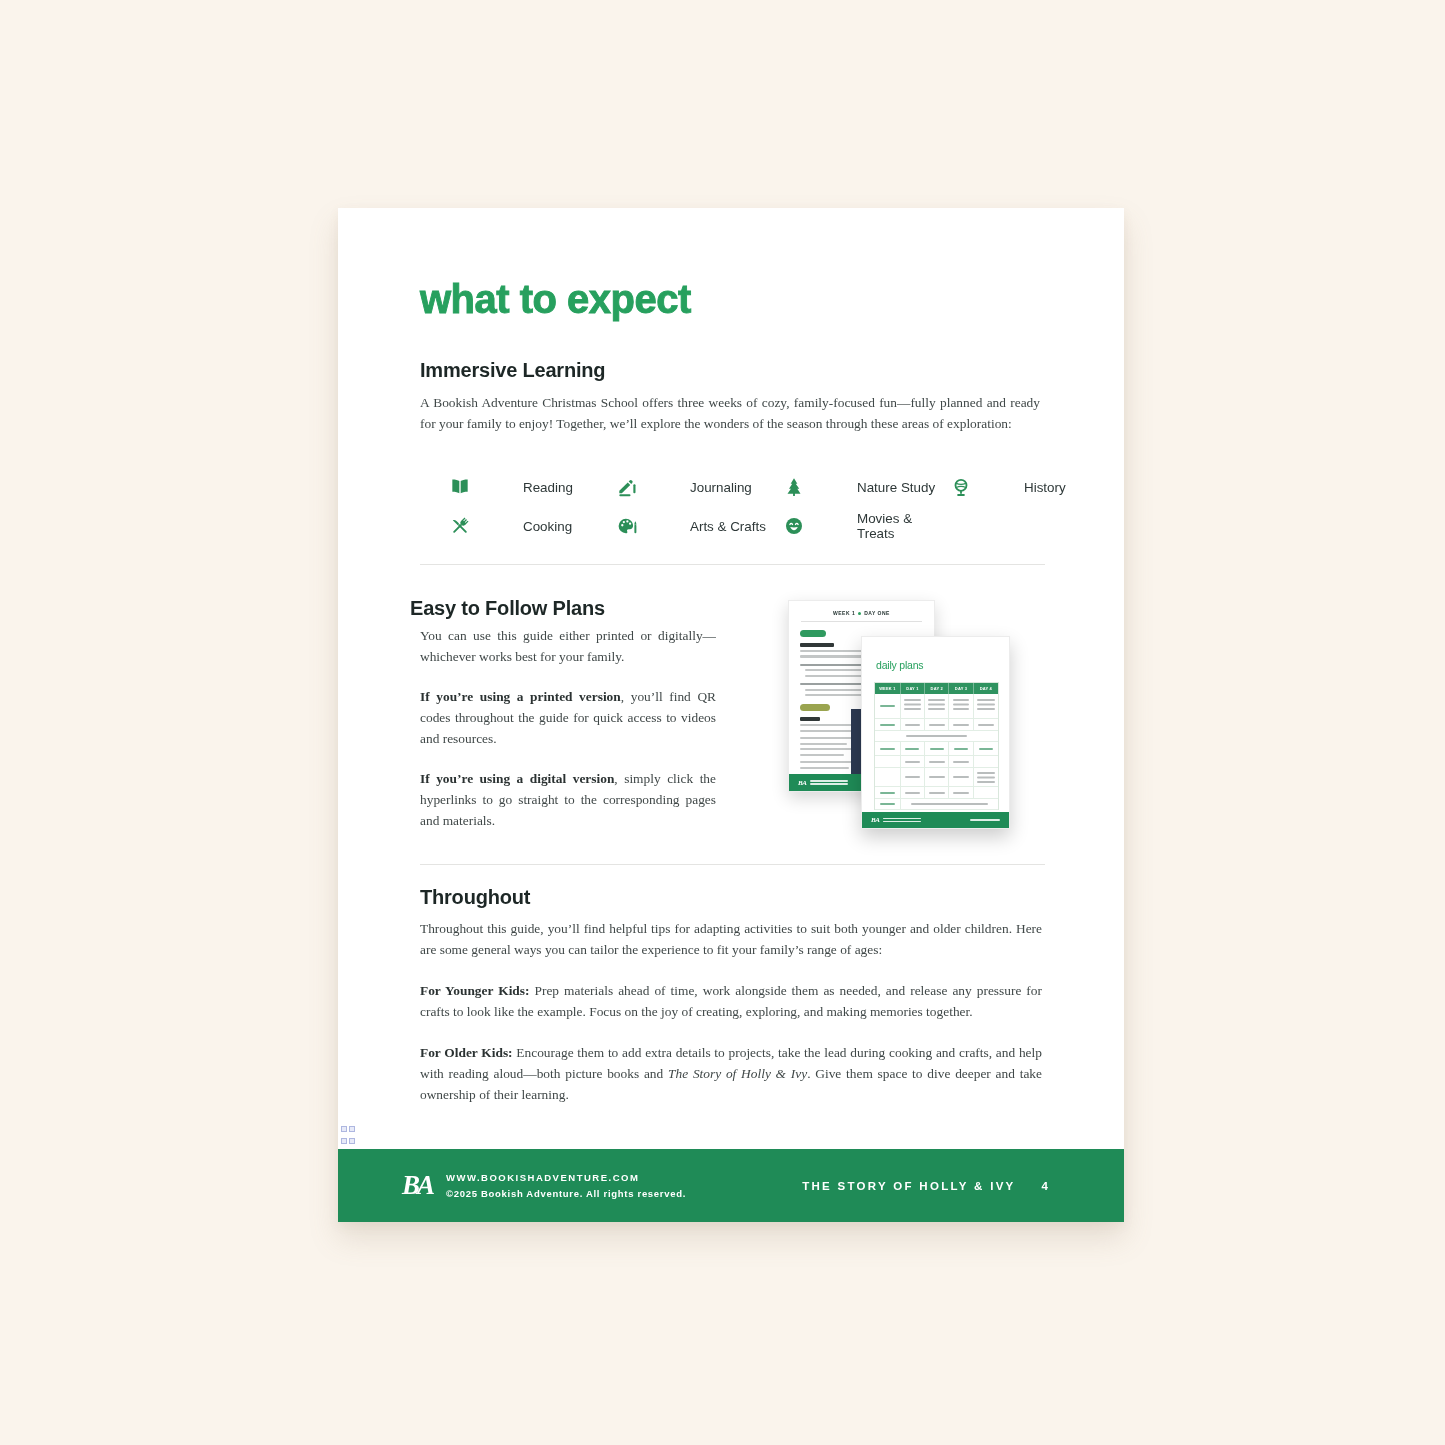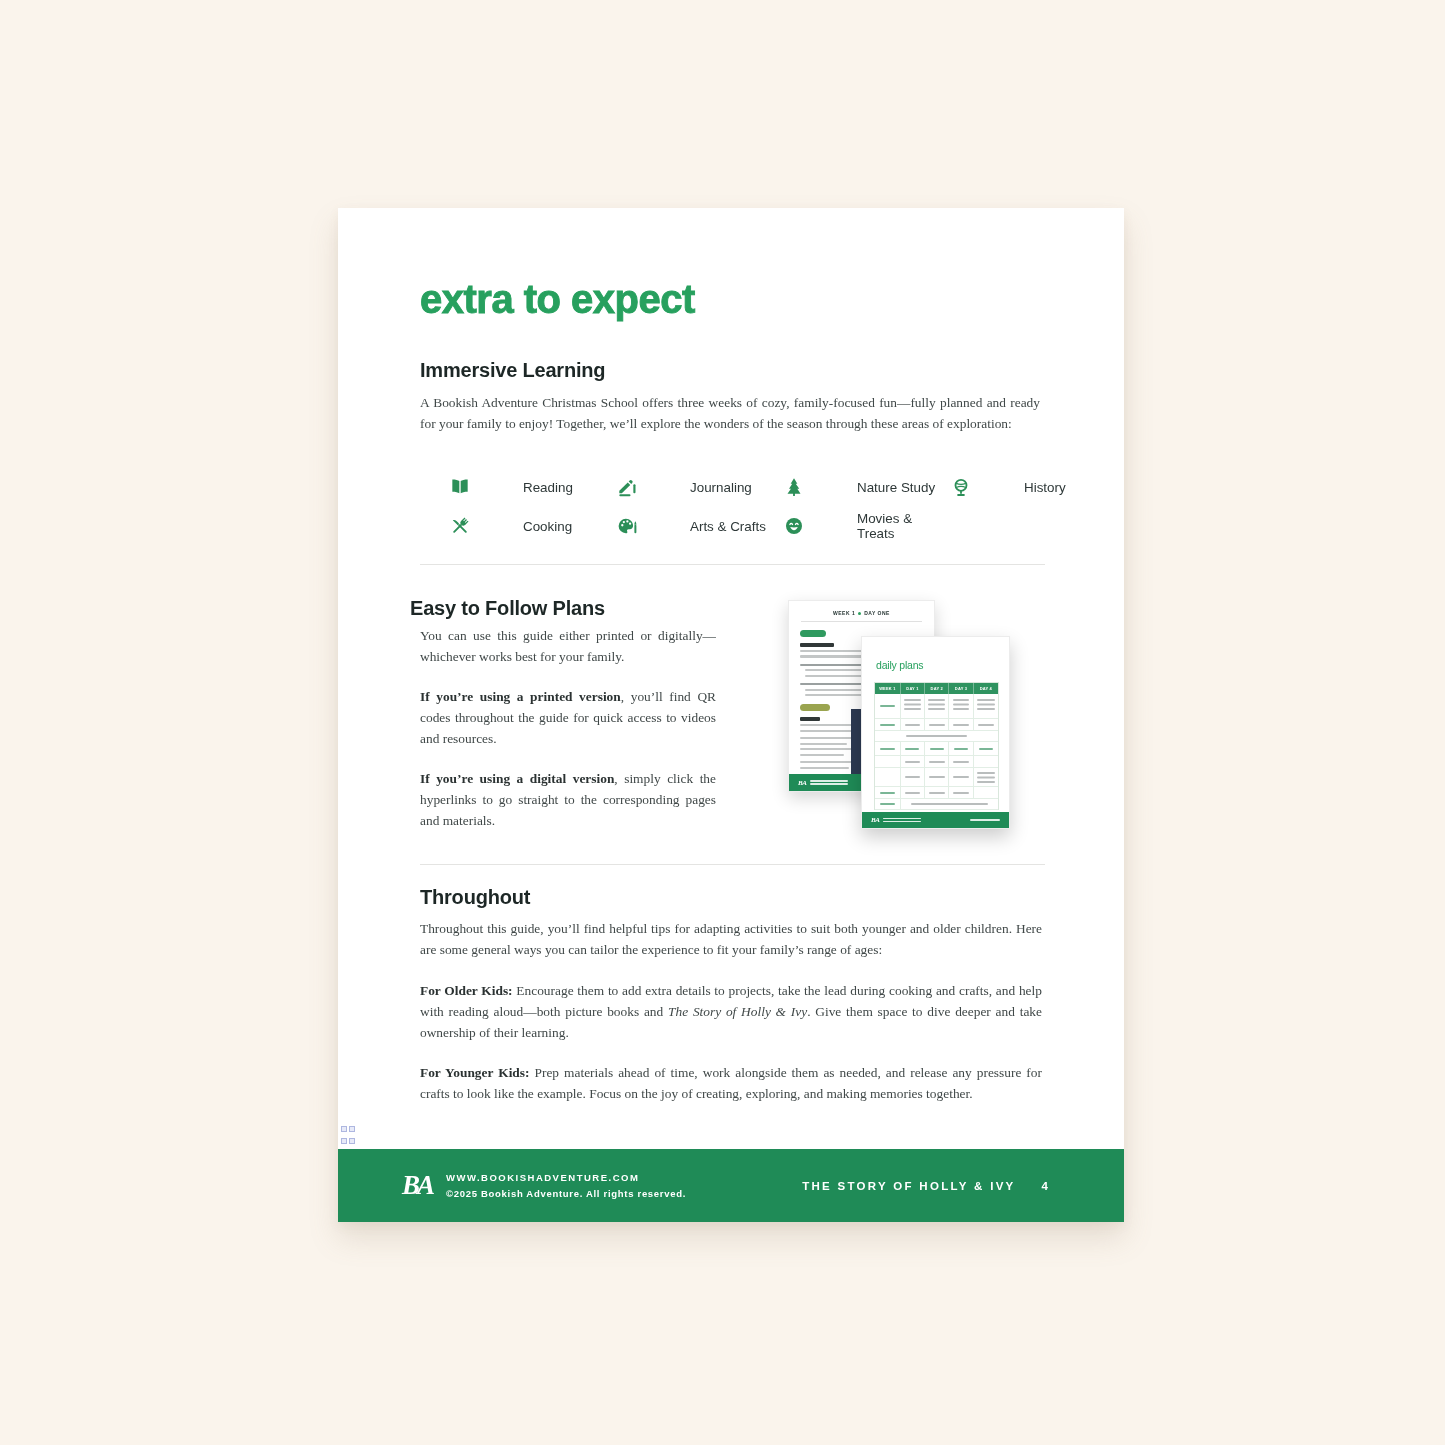--- a/index.html
+++ b/index.html
@@ -99,21 +99,21 @@
   .pf-line2{font-size:9.5px;font-weight:600;letter-spacing:.7px;margin-top:5px;}
   .pf-right{display:flex;align-items:center;}
   .pf-book{font-size:11.5px;font-weight:700;letter-spacing:2.3px;}
   .pf-num{font-size:11.5px;font-weight:700;margin-left:26px;}
 </style>
 </head>
 <body>
 
 <div class="page">
 
-  <div class="abs title">extra to expect</div>
+  <div class="abs title">what to expect</div>
 
   <div class="abs h2" style="left:82px;top:150px;">Immersive Learning</div>
   <div class="abs body-text" style="left:82px;top:184px;width:620px;">A Bookish Adventure Christmas School offers three weeks of cozy, family-focused fun—fully planned and ready for your family to enjoy! Together, we’ll explore the wonders of the season through these areas of exploration:</div>
 
   <div class="abs areas">
     <div class="area">
       <span class="ic">
         <svg viewBox="0 0 24 24" fill="currentColor">
             <path d="M11.2 4.9C9.6 3.5 6.7 2.9 2.8 2.9v14.7c3.9 0 6.8.7 8.4 2V4.9z"></path>
             <path d="M12.8 4.9v14.7c1.6-1.3 4.5-2 8.4-2V2.9c-3.9 0-6.8.6-8.4 2z"></path>
@@ -322,22 +322,22 @@
         <span class="mini-right"></span>
       </div>
     </div>
   </div>
 
   <div class="abs divider" style="left:82px;top:656px;width:625px;"></div>
 
   <div class="abs h2" style="left:82px;top:677px;">Throughout</div>
   <div class="abs adj-col">
     <p class="body-text para" style="margin-bottom:20px;">Throughout this guide, you’ll find helpful tips for adapting activities to suit both younger and older children. Here are some general ways you can tailor the experience to fit your family’s range of ages:</p>
+    <p class="body-text para" style="margin-bottom:20px;"><b>For Younger Kids:</b><span> Prep materials ahead of time, work alongside them as needed, and release any pressure for crafts to look like the example. Focus on the joy of creating, exploring, and making memories together.</span></p>
     <p class="body-text para"><b>For Older Kids:</b><span> Encourage them to add extra details to projects, take the lead during cooking and crafts, and help with reading aloud—both picture books and </span><i>The Story of Holly &amp; Ivy</i><span>. Give them space to dive deeper and take ownership of their learning.</span></p>
-    <p class="body-text para" style="margin-bottom:20px;"><b>For Younger Kids:</b><span> Prep materials ahead of time, work alongside them as needed, and release any pressure for crafts to look like the example. Focus on the joy of creating, exploring, and making memories together.</span></p>
   </div>
 
   <div class="glitch" style="left:3px;top:918px;"></div>
   <div class="glitch" style="left:3px;top:930px;"></div>
 
   <div class="page-footer">
     <div class="pf-left">
       <span class="pf-logo">BA</span>
       <span>
         <div class="pf-line1">WWW.BOOKISHADVENTURE.COM</div>

